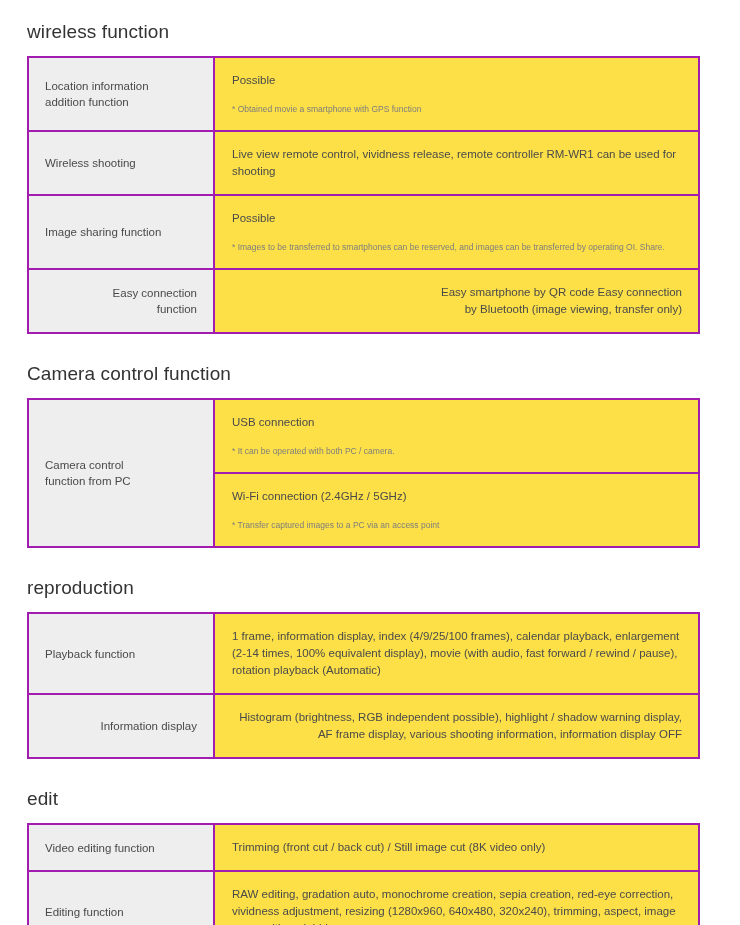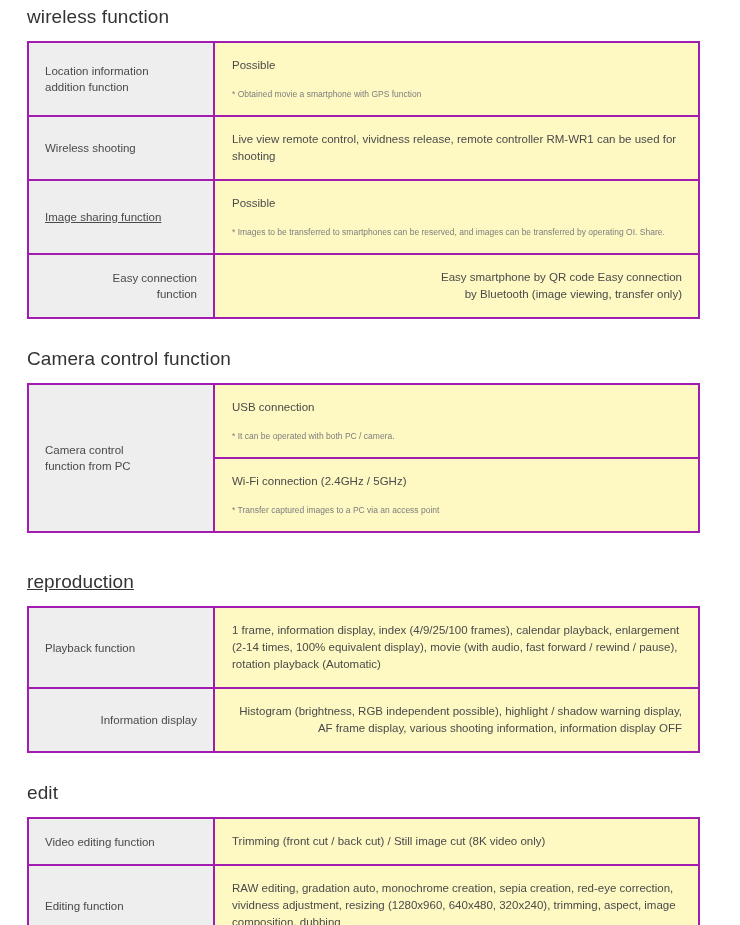--- a/index.html
+++ b/index.html
@@ -47,42 +47,42 @@
     color: #4a4a4a;
   }
   td.label-cell {
     width: 152px;
     background: #eeeeee;
     color: #4a4a4a;
     font-size: 11.5px;
     line-height: 16px;
   }
   td.value-cell {
-    background: #fef9c3;
+    background: #fde047;
     padding-left: 17px;
     padding-right: 16px;
   }
   .value-main {
     font-size: 11.5px;
     line-height: 17px;
     color: #4a4a4a;
     margin: 0;
     white-space: pre-line;
   }
   .value-note {
     font-size: 8.5px;
     line-height: 14px;
     color: #7d7d7d;
     margin: 13px 0 0 0;
   }
   
-  #sec-wireless .section-title { margin-top: 4px; }
+  #sec-wireless .section-title { margin-top: 19px; }
   #sec-wireless .spec-table { margin-top: 11px; }
   #sec-camera .section-title { margin-top: 27px; }
-  #sec-reproduction .section-title { margin-top: 36px; text-decoration: underline; }
+  #sec-reproduction .section-title { margin-top: 27px; }
   #sec-edit .section-title { margin-top: 27px; }
 
   .h-tall   { height: 62px; }
   .h-mid    { height: 40px; }
   .h-two    { height: 42px; text-align: right; }
   .h-three  { height: 54px; }
 </style>
 </head>
 <body>
 
@@ -100,21 +100,21 @@
             <p class="value-note">* Obtained movie a smartphone with GPS function</p>
           </td>
         </tr>
         <tr class="h-mid">
           <td class="label-cell" style="white-space:pre-line;">Wireless shooting</td>
           <td class="value-cell">
             <p class="value-main">Live view remote control, vividness release, remote controller RM-WR1 can be used for shooting</p>
           </td>
         </tr>
         <tr class="h-tall">
-          <td class="label-cell" style="white-space:pre-line;text-decoration:underline;">Image sharing function</td>
+          <td class="label-cell" style="white-space:pre-line;">Image sharing function</td>
           <td class="value-cell">
             <p class="value-main">Possible</p>
             <p class="value-note">* Images to be transferred to smartphones can be reserved, and images can be transferred by operating OI. Share.</p>
           </td>
         </tr>
         <tr class="h-two">
           <td class="label-cell" style="white-space:pre-line;">Easy connection
 function</td>
           <td class="value-cell">
             <p class="value-main">Easy smartphone by QR code Easy connection

